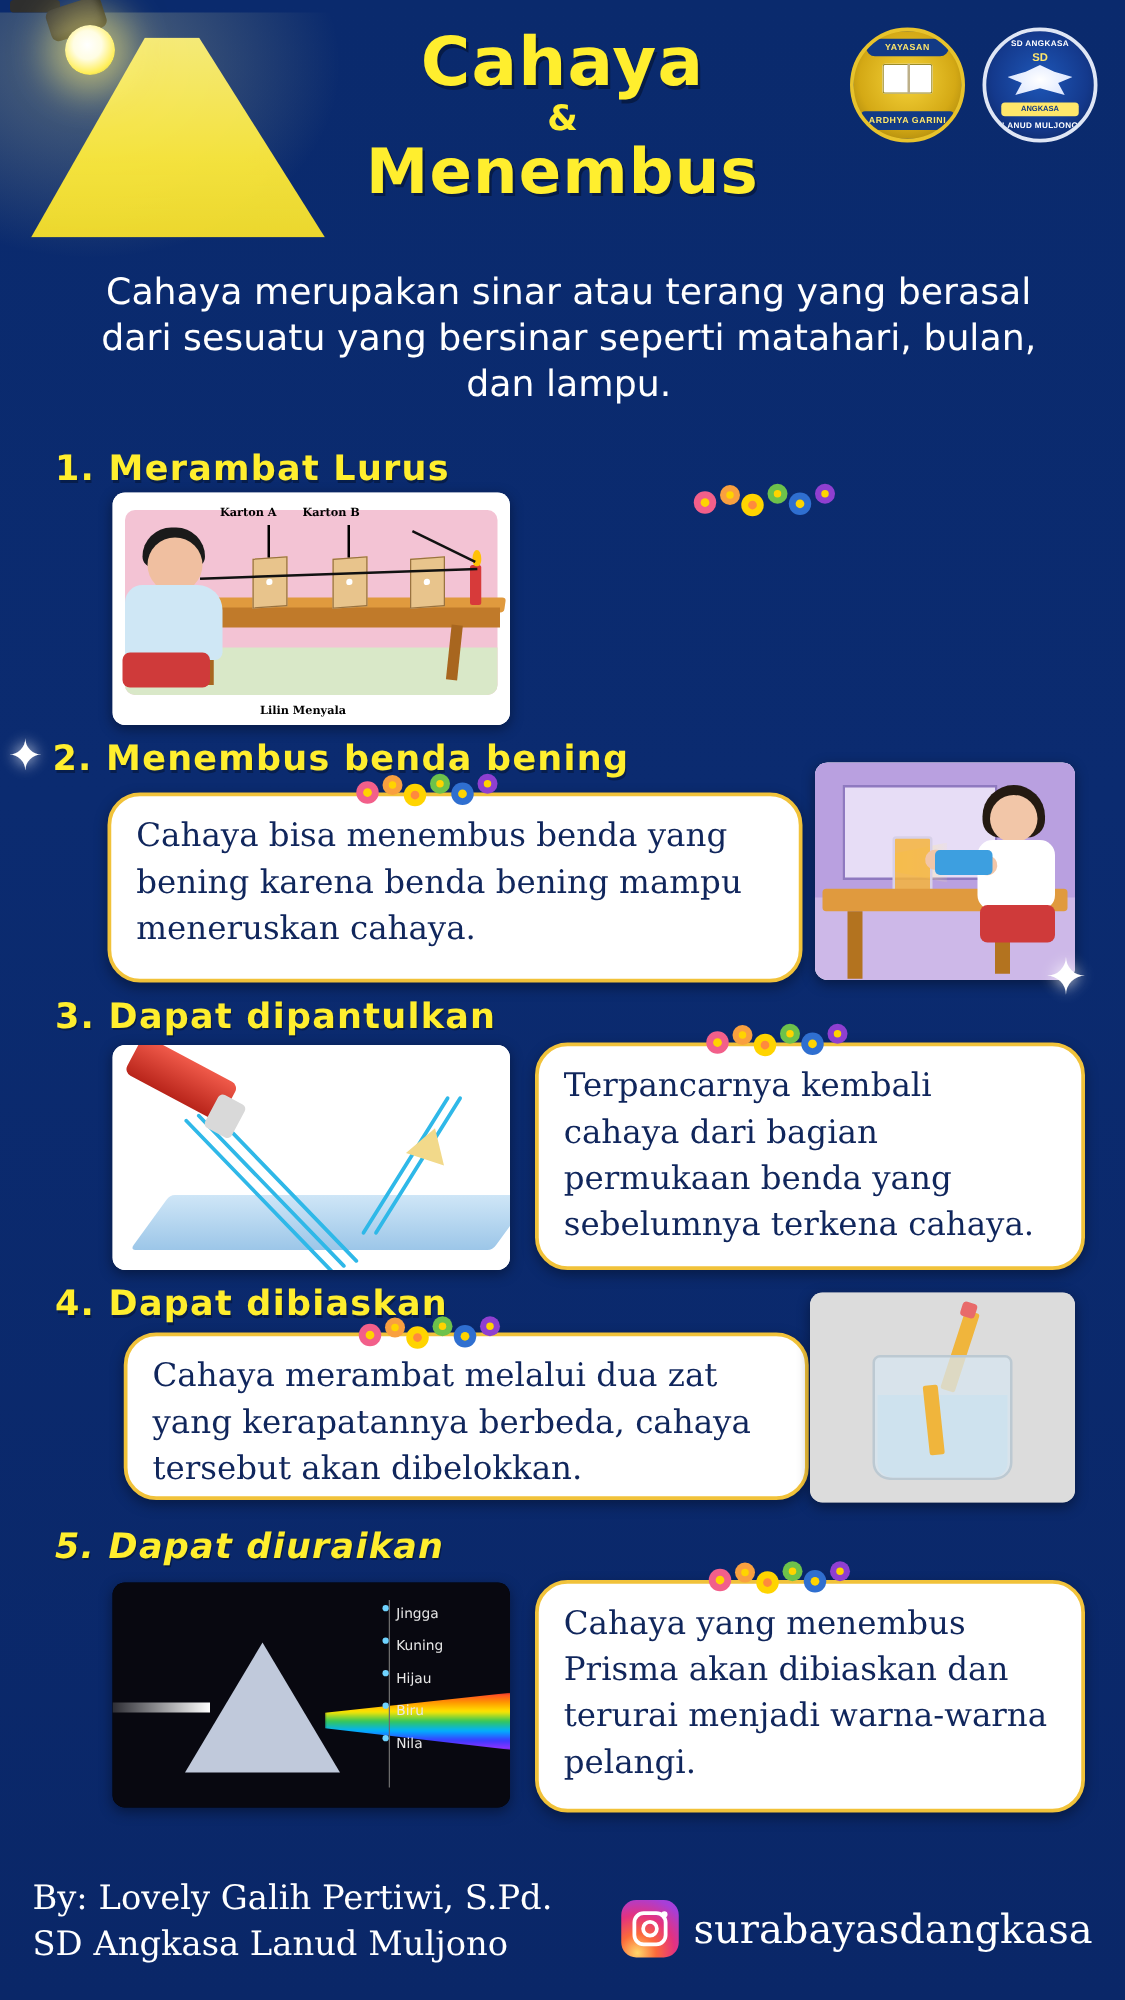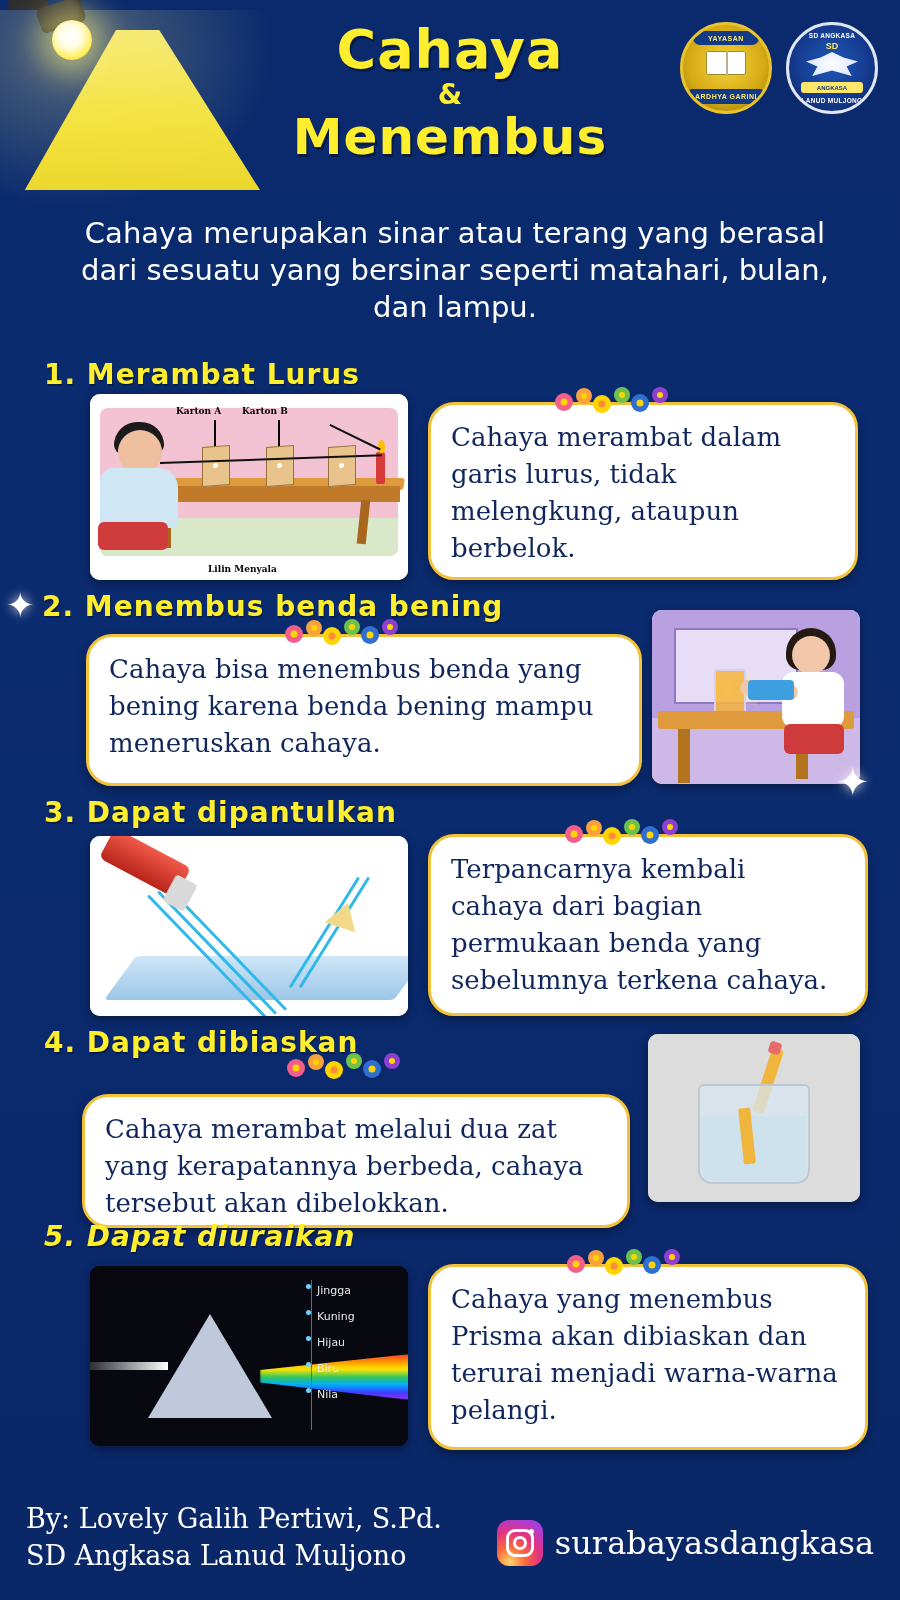--- a/index.html
+++ b/index.html
@@ -445,23 +445,20 @@
         <circle cx="72" cy="9" r="8" fill="#6dc24b"></circle>
           <circle cx="72" cy="9" r="3" fill="#ffd400"></circle>
         <circle cx="90" cy="17" r="9" fill="#2f6fd0"></circle>
           <circle cx="90" cy="17" r="3.5" fill="#ffd400"></circle>
         <circle cx="110" cy="9" r="8" fill="#8f3fd0"></circle>
           <circle cx="110" cy="9" r="3" fill="#ffd400"></circle>
       </g>
     </svg>
   </div>
 
-  <div class="card" style="left:428px; top:402px; width:430px; height:178px;">
-    <span>Cahaya merambat dalam garis lurus, tidak melengkung, ataupun berbelok.</span>
-  </div>
 
   <div class="sparkle" style="left:6px; top:588px;">✦</div>
 
   <div class="sec-head" style="left:42px; top:590px;text-align:center;">2. Menembus benda bening</div>
 
   <div class="card" style="left:86px; top:634px; width:556px; height:152px;">
     <span>Cahaya bisa menembus benda yang bening karena benda bening mampu meneruskan cahaya.</span>
   </div>
 
   <div class="flowers" style="left:280px; top:618px;">
@@ -537,21 +534,21 @@
       </g>
     </svg>
   </div>
 
   <div class="card" style="left:428px; top:834px; width:440px; height:182px;">
     <span>Terpancarnya kembali cahaya dari bagian permukaan benda yang sebelumnya terkena cahaya.</span>
   </div>
 
   <div class="sec-head" style="left:44px; top:1026px;">4. Dapat dibiaskan</div>
 
-  <div class="card" style="left:82px; top:1066px; width:548px; height:134px;margin-top:28px;">
+  <div class="card" style="left:99px; top:1066px; width:548px; height:134px;">
     <span>Cahaya merambat melalui dua zat yang kerapatannya berbeda, cahaya tersebut akan dibelokkan.</span>
   </div>
 
   <div class="flowers" style="left:282px; top:1052px;">
     <svg width="150" height="30" viewBox="0 0 150 30">
       <g>
         <circle cx="14" cy="16" r="9" fill="#f25f8a"></circle>
           <circle cx="14" cy="16" r="3.5" fill="#ffd400"></circle>
         <circle cx="34" cy="10" r="8" fill="#f9a03f"></circle>
           <circle cx="34" cy="10" r="3" fill="#ffd400"></circle>

